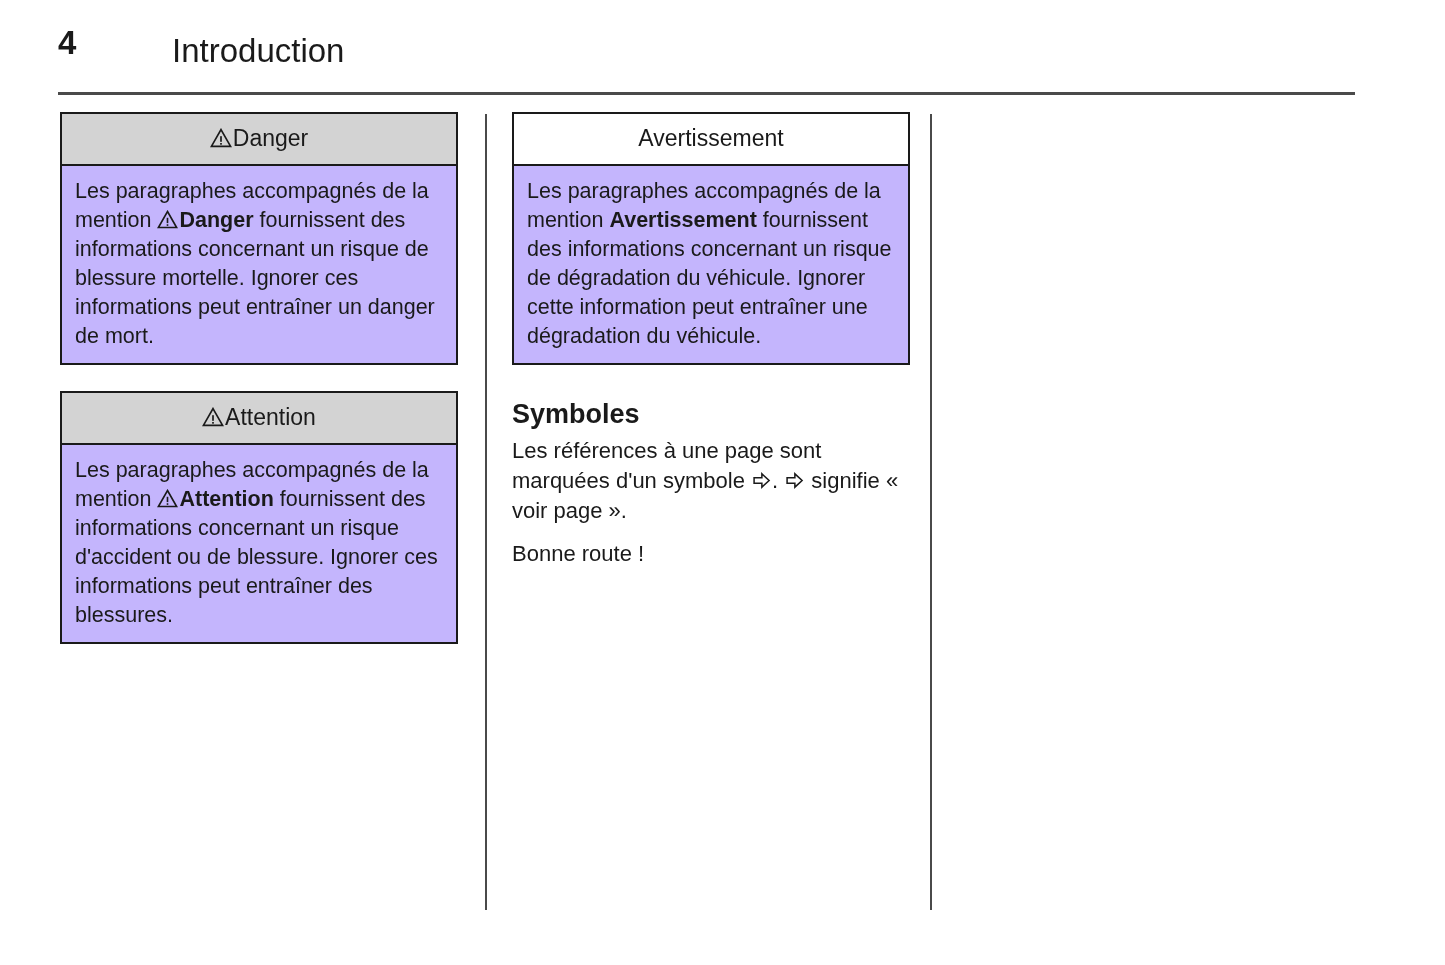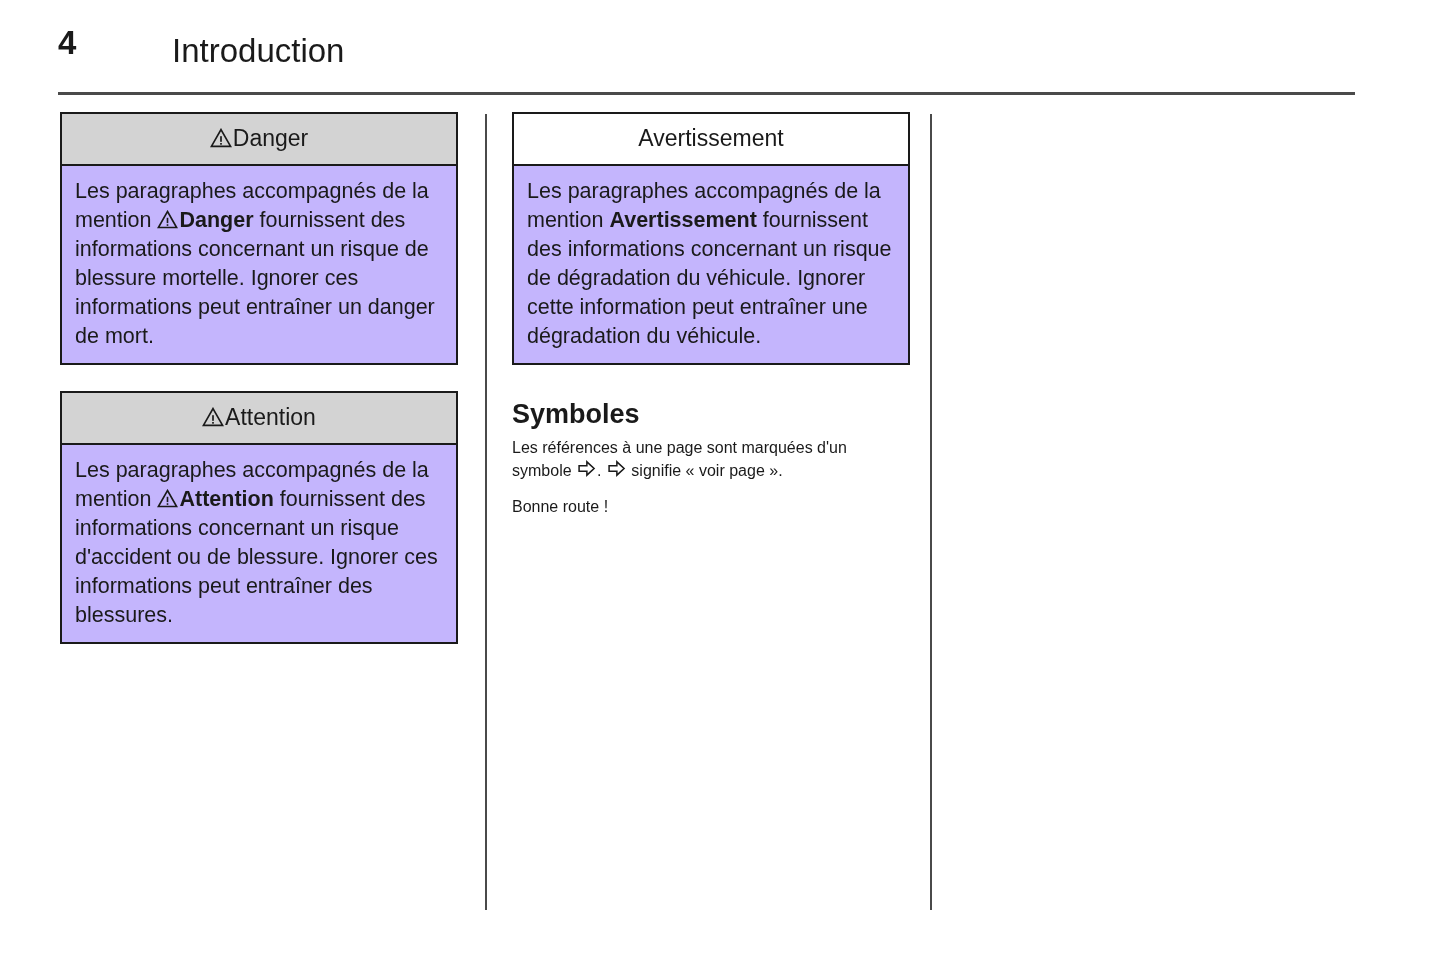--- a/index.html
+++ b/index.html
@@ -140,22 +140,22 @@
   
   .arrow-glyph {
     display: inline-block;
     vertical-align: -2px;
     margin: 0 1px;
   }
   .arrow-glyph svg { display: block; }
 
   
   .para {
-    font-size: 16px;
-    line-height: 23px;
+    font-size: 22px;
+    line-height: 30px;
     margin: 0 0 13px 0;
   }
   .para:last-child { margin-bottom: 0; }
   .para.bold { font-weight: bold; }
   .para.nowrap-block { max-width: 400px; }
 </style>
 </head>
 <body>
 
 <div class="page-header">

